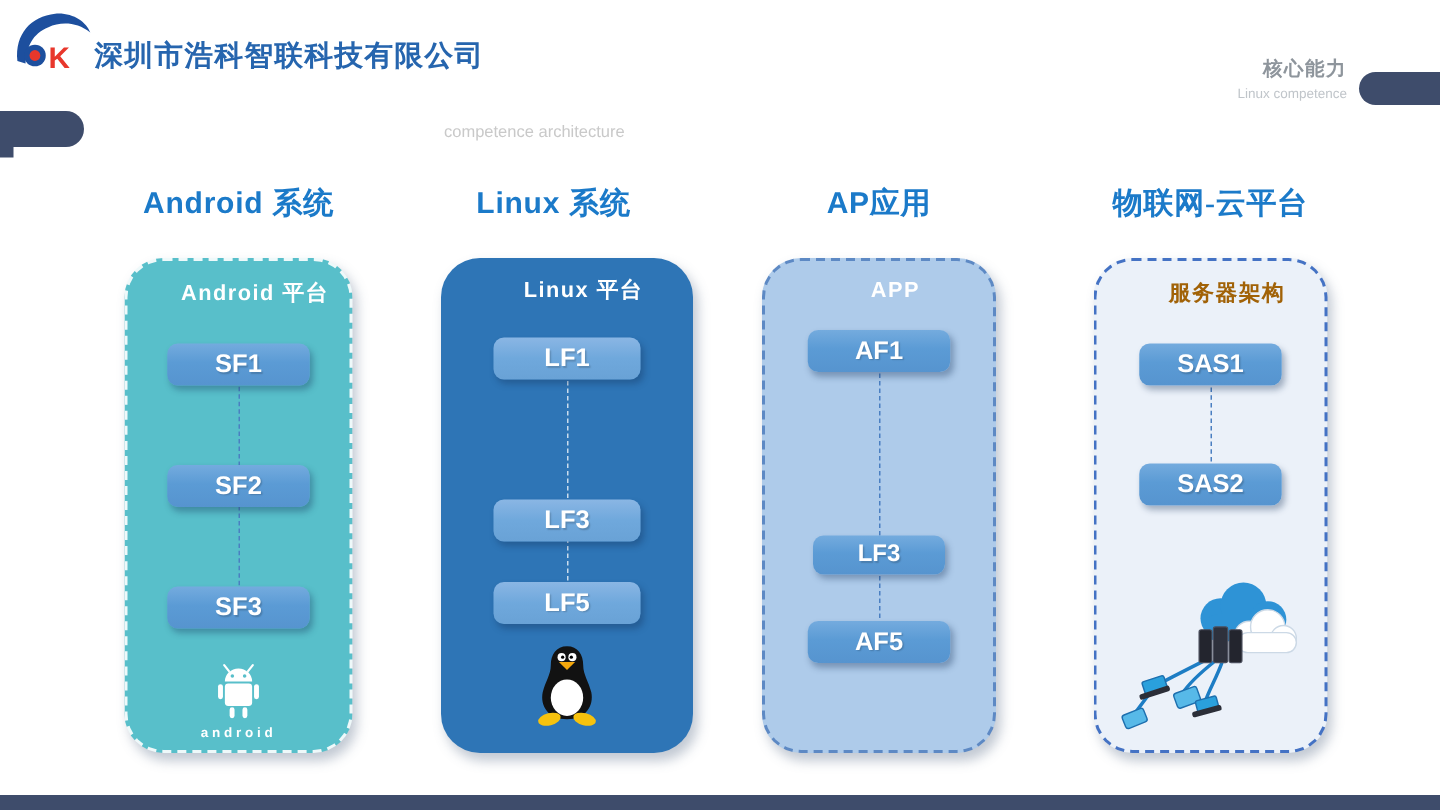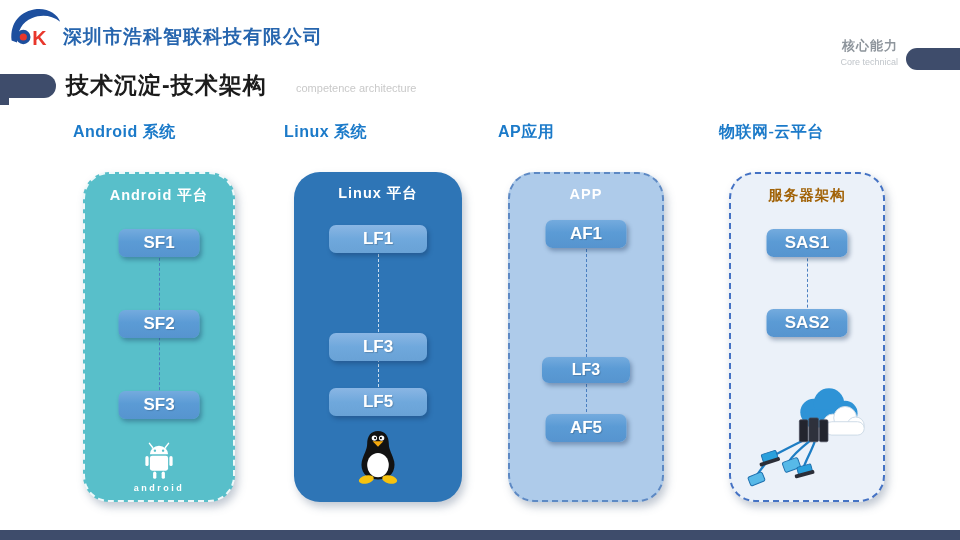--- a/index.html
+++ b/index.html
@@ -20,47 +20,47 @@
 
   
   .title-pill{position:absolute;left:-14px;top:74px;width:70px;height:24px;
               background:#3e4c6b;border-radius:12px;}
   .title-sq{position:absolute;left:0;top:92px;width:9px;height:13px;background:#3e4c6b;}
   .title{position:absolute;left:66px;top:70px;margin:0;font-size:23px;font-weight:bold;
          color:#1b1b1b;letter-spacing:1px;}
   .subtitle{position:absolute;left:296px;top:82px;font-size:11px;color:#c9c9c9;}
 
   
-  .ch{position:absolute;top:122px;font-size:16px;font-weight:bold;
+  .ch{position:absolute;top:122px;text-align:center;font-size:20px;font-weight:bold;
       color:#1b7ac9;letter-spacing:.5px;}
   .ch1{left:73px;width:172px;}
   .ch2{left:284px;width:170px;}
   .ch3{left:498px;width:176px;}
   .ch4{left:719px;width:176px;font-family:Liberation Serif, serif;}
 
   
   .panel{position:absolute;top:172px;height:330px;border-radius:26px;
          box-shadow:3px 5px 8px rgba(80,100,130,.35);box-sizing:border-box;}
   .p1{left:83px;width:152px;background:#58bfca;border:2px dashed rgba(255,255,255,.9);}
   .p2{left:294px;width:168px;background:#2e75b6;}
   .p3{left:508px;width:156px;background:#aecbea;border:2px dashed #5d89c4;}
   .p4{left:729px;width:156px;background:#ebf1f9;border:2px dashed #4472c4;}
 
   .ptitle{position:absolute;top:12px;left:0;width:100%;text-align:center;
-          font-size:14.5px;font-weight:bold;color:#ffffff;letter-spacing:1px;}
+          font-size:14.5px;font-weight:bold;color:#ffffff;letter-spacing:1px;padding-left:11px;}
   .p4 .ptitle{color:#a16207;}
 
   .conn{position:absolute;left:50%;width:0;border-left:1.5px dashed #4a7fc1;z-index:1;}
   .p1 .conn{top:69px;height:162px;}
   .p2 .conn{top:67px;height:163px;border-left-color:rgba(255,255,255,.75);}
   .p3 .conn{top:60px;height:193px;}
   .p4 .conn{top:69px;height:80px;}
 
   .btn{position:absolute;left:50%;transform:translateX(-50%);z-index:2;
-       width:81px;height:28px;line-height:28px;border-radius:7px;text-align:center;
+       width:95px;height:28px;line-height:28px;border-radius:7px;text-align:center;
        color:#fff;font-size:17px;font-weight:bold;
        background:linear-gradient(180deg,#74abde 0%,#5b9bd5 45%,#5694cf 100%);
        box-shadow:2px 3px 4px rgba(20,50,90,.35);text-shadow:1px 1px 1px rgba(0,0,0,.18);}
   .p2 .btn{width:98px;background:linear-gradient(180deg,#8ab6e4 0%,#6fa8dc 50%,#69a2d6 100%);}
   .btn.sm{width:88px;height:26px;line-height:26px;font-size:16px;}
 
   .panel-icon{position:absolute;left:50%;transform:translateX(-50%);}
   .robot{top:268px;}
   .wordmark{position:absolute;top:309px;left:0;width:100%;text-align:center;color:#fff;
             font-size:9px;font-weight:bold;letter-spacing:2.5px;}
@@ -78,27 +78,26 @@
   <svg class="logo" width="54" height="46" viewBox="0 0 60 48">
     <path d="M4,38 C2,18 14,5 32,3 C45,2 55,9 58,17 C48,9 36,9 27,13 C15,18 11,27 10,40 Z" fill="#1d4f9e"></path>
     <circle cx="17" cy="34" r="8" fill="#1d4f9e"></circle>
     <circle cx="17" cy="34" r="4" fill="#e8372c"></circle>
     <text x="27" y="43" font-size="22" font-weight="bold" fill="#e8372c">K</text>
   </svg>
   <div class="co-cn">深圳市浩科智联科技有限公司</div>
 
   <div class="corner">
     <div class="corner-cn">核心能力</div>
-    <div class="corner-en">Core technical</div>
+    <div class="corner-en">Linux competence</div>
   </div>
   <div class="corner-pill"></div>
 
   <div class="title-pill"></div>
   <div class="title-sq"></div>
-  <h1 class="title">技术沉淀-技术架构</h1>
   <div class="subtitle">competence architecture</div>
 
   <div class="ch ch1">Android 系统</div>
   <div class="ch ch2">Linux 系统</div>
   <div class="ch ch3">AP应用</div>
   <div class="ch ch4">物联网-云平台</div>
 
   <section class="panel p1">
     <div class="ptitle">Android 平台</div>
     <div class="conn"></div>

